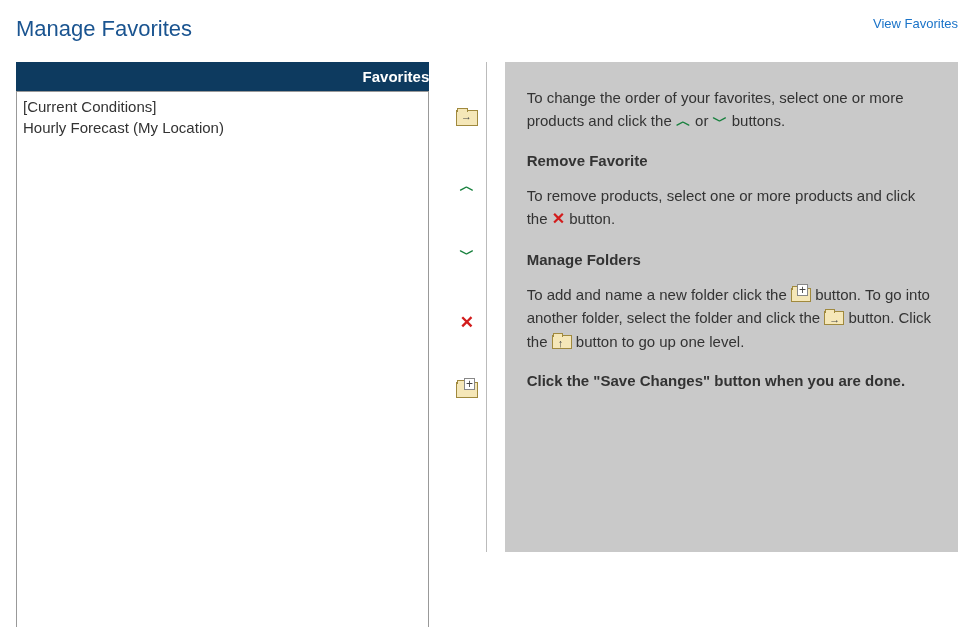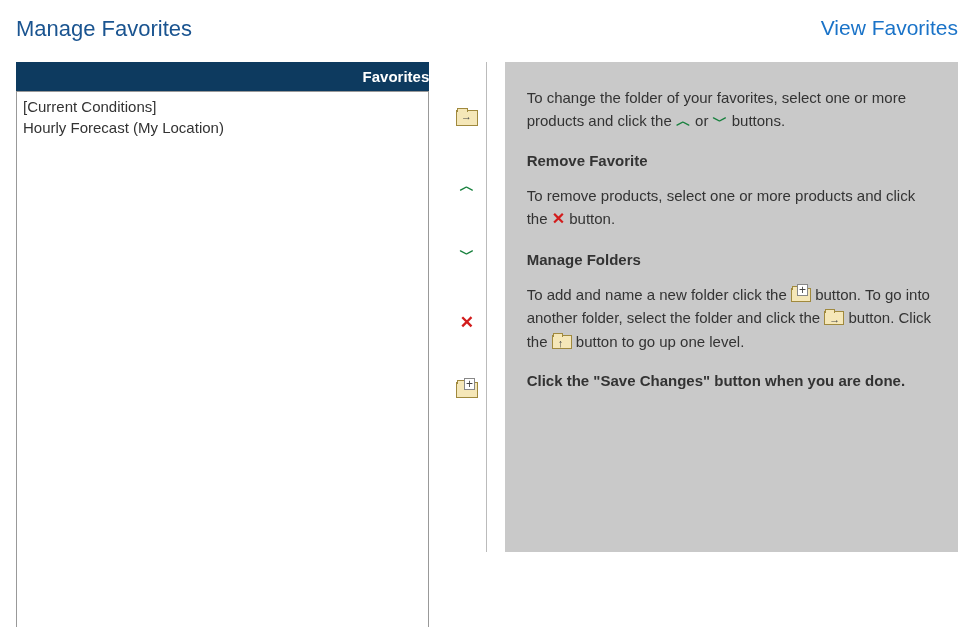--- a/index.html
+++ b/index.html
@@ -18,21 +18,21 @@
       margin-bottom: 20px;
     }
     .page-title {
       font-size: 22px;
       color: #1a5490;
       font-weight: normal;
     }
     .view-link {
       color: #1a73c8;
       text-decoration: none;
-      font-size: 21px;
+      font-size: 13px;
       cursor: pointer;
     }
 
     .content-row {
       display: flex;
       gap: 18px;
       align-items: flex-start;
     }
 
     .left-panel {
@@ -211,21 +211,21 @@
     <div class="ctrl-btn">
       <span class="x-mark">✕</span>
     </div>
     <div class="ctrl-btn">
       <span class="folder-ic folder-plus"></span>
     </div>
   </div>
 
   <div class="right-panel">
     <p>
-      <span>To change the folder of your favorites, select one or more products and click the </span>
+      <span>To change the order of your favorites, select one or more products and click the </span>
       <span class="inline-chevron">︿</span>
       <span> or </span>
       <span class="inline-chevron">﹀</span>
       <span> buttons.</span>
     </p>
 
     <p class="section-title">Remove Favorite</p>
     <p>
       <span>To remove products, select one or more products and click the </span>
       <span class="inline-x">✕</span>

